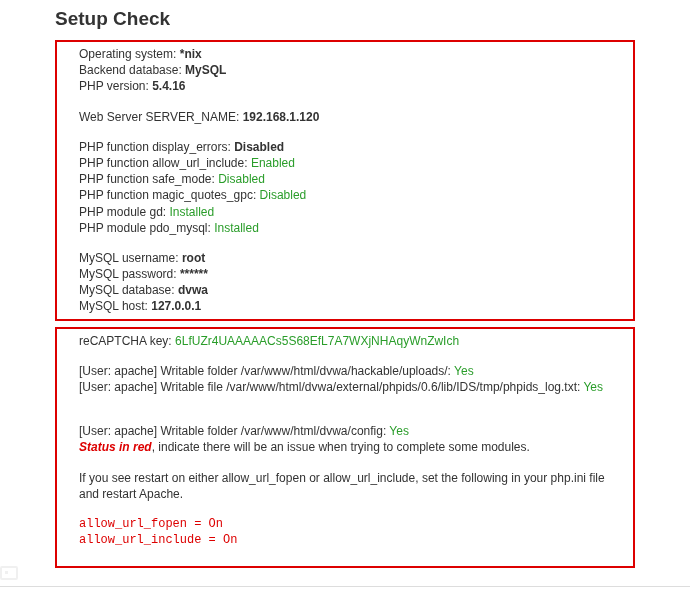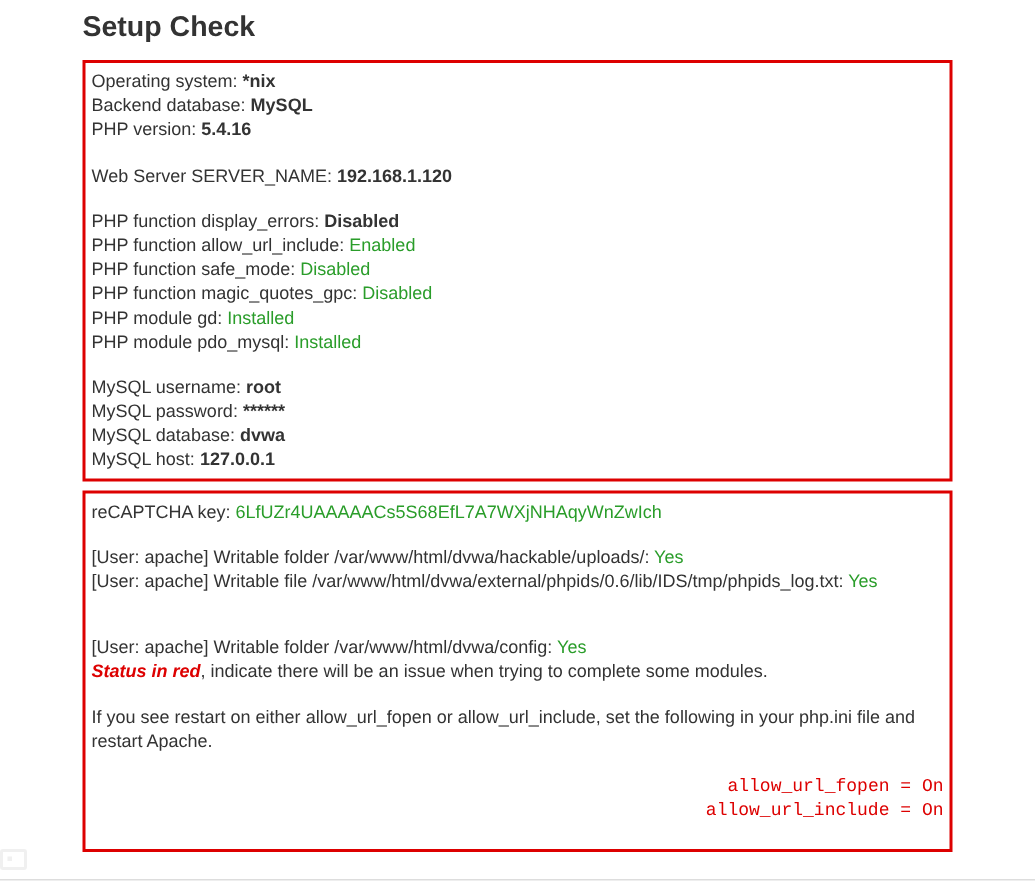--- a/index.html
+++ b/index.html
@@ -21,21 +21,21 @@
       padding: 8px 55px 0 55px;
     }
     h1 {
       font-size: 19px;
       font-weight: bold;
       margin-bottom: 10px;
       color: #333;
     }
     .box-red {
       border: 2px solid #d00;
-      padding: 4px 4px;
+      padding: 4px 22px;
       margin-bottom: 6px;
     }
     .line {
       line-height: 1.35;
       font-size: 12px;
     }
     .spacer {
       height: 14px;
     }
     .bold {
@@ -48,21 +48,20 @@
       color: #d00;
       font-weight: bold;
       font-style: italic;
     }
     .italic {
     }
     .mono-red {
       font-family: "Courier New", monospace;
       color: #d00;
       font-size: 12px;
-      text-align: right;
     }
     .watermark {
       position: absolute;
       left: 0;
       bottom: 10px;
       opacity: 0.12;
       font-size: 10px;
       font-family: Arial, sans-serif;
       color: #555;
       letter-spacing: 0px;

